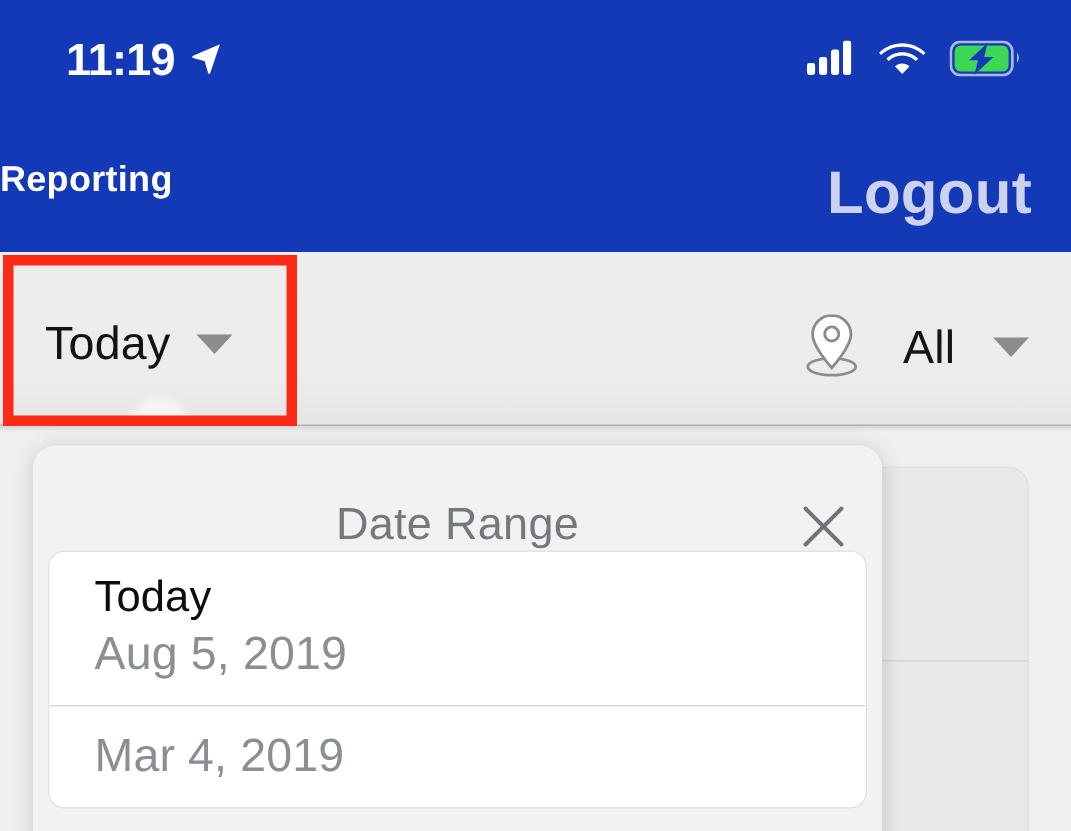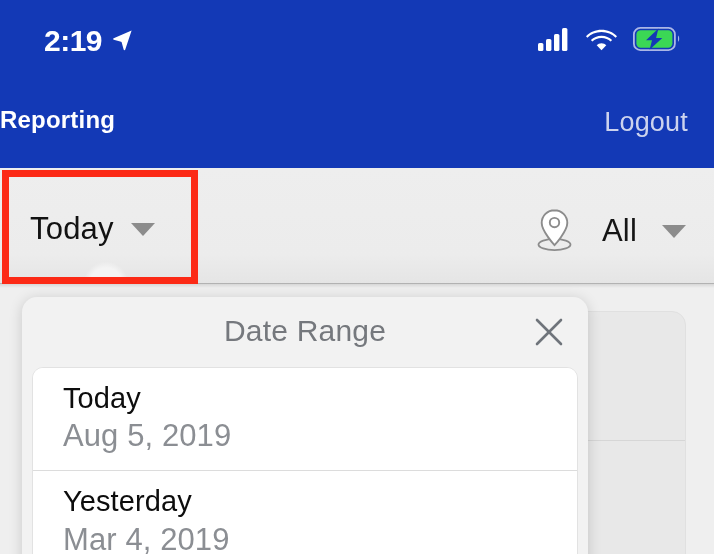--- a/index.html
+++ b/index.html
@@ -72,22 +72,22 @@
     font-size: 24px;
     font-weight: bold;
     letter-spacing: 0.2px;
   }
 
   .nav-logout {
     position: absolute;
     right: 26px;
     top: 25px;
     color: #ccd3ee;
-    font-size: 27px;
-    font-weight: normal;
+    font-size: 40px;
+    font-weight: bold;
     letter-spacing: 0.2px;
   }
 
   
   .filter-bar {
     position: absolute;
     top: 168px; left: 0;
     width: 714px;
     height: 116px;
     background: linear-gradient(180deg, #eeeeee 0%, #ececec 75%, #e5e5e5 100%);
@@ -194,20 +194,21 @@
     background: #f2f2f2;
     border-radius: 15px;
     box-shadow: 0 2px 14px rgba(0,0,0,0.16);
     z-index: 10;
     overflow: hidden;
   }
 
   .modal-header {
     position: relative;
     height: 52px;
+    margin-top: 19px;
   }
 
   .modal-title {
     position: absolute;
     left: 0; right: 0;
     top: 17px;
     text-align: center;
     font-size: 30px;
     color: #75787d;
     letter-spacing: 0.2px;
@@ -260,21 +261,21 @@
     margin-top: 1px;
   }
 </style>
 </head>
 <body>
 
 <div id="app">
 
   <div class="status-bar">
     <div class="status-left">
-      <span class="status-time">2:19</span>
+      <span class="status-time">11:19</span>
       <span class="loc-arrow">
         <svg width="23" height="23" viewBox="0 0 24 24">
           <path d="M21.5 2.6 L2.8 10.6 a0.85 0.85 0 0 0 0.1 1.6 l7.6 2.1 a0.9 0.9 0 0 1 0.6 0.6 l2.1 7.6 a0.85 0.85 0 0 0 1.6 0.1 Z" fill="#ffffff"></path>
         </svg>
       </span>
     </div>
 
     <div class="status-right">
       <span>
         <svg width="32" height="23" viewBox="0 0 32 23">
@@ -343,21 +344,20 @@
         </svg>
       </div>
     </div>
 
     <div class="modal-list">
       <div class="list-item">
         <div class="list-item-title">Today</div>
         <div class="list-item-sub">Aug 5, 2019</div>
       </div>
       <div class="list-item">
-        <div class="list-item-title">Yesterday</div>
         <div class="list-item-sub">Mar 4, 2019</div>
       </div>
 
     </div>
   </div>
 
   <div class="highlight-box"></div>
 
 </div>
 

